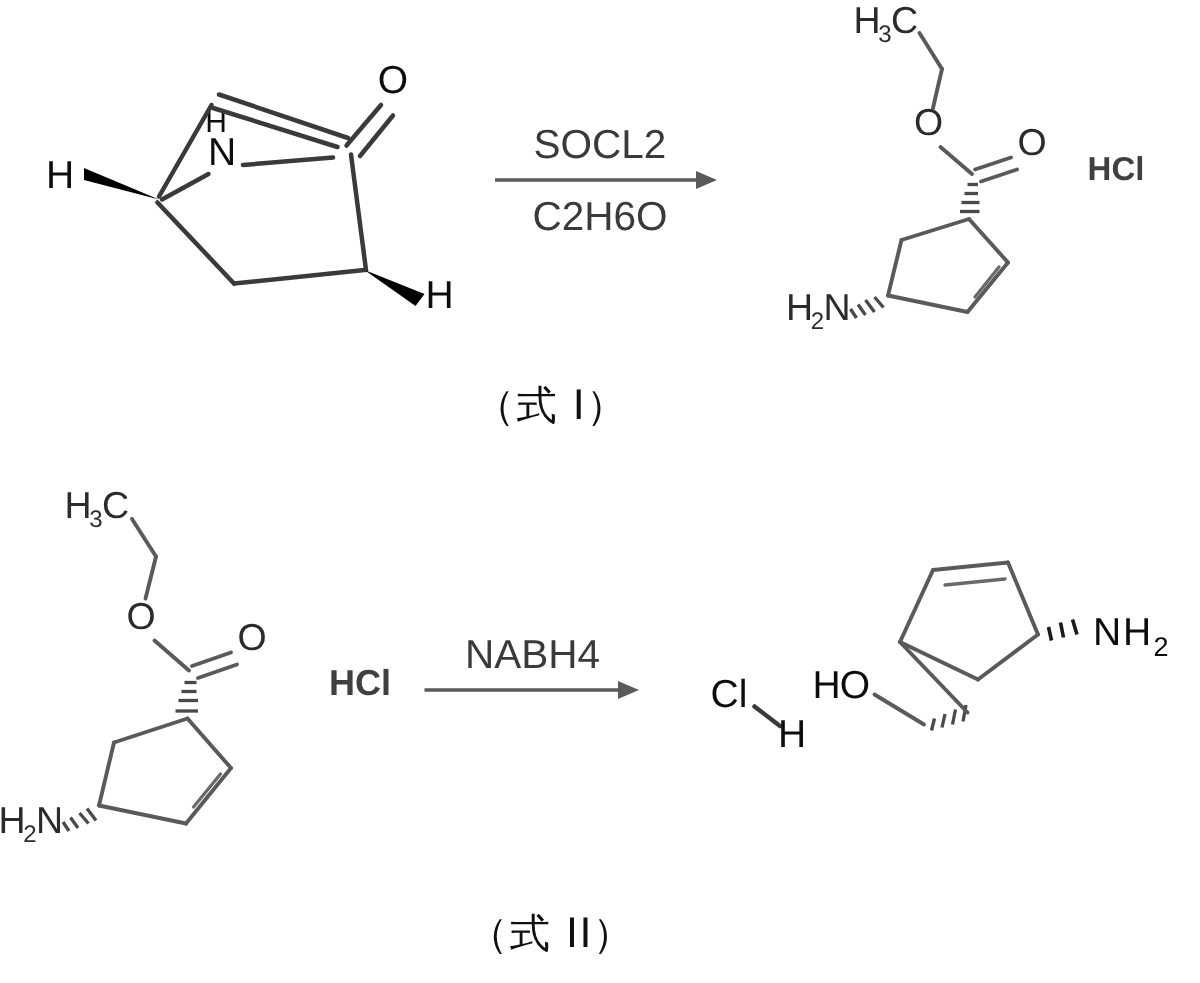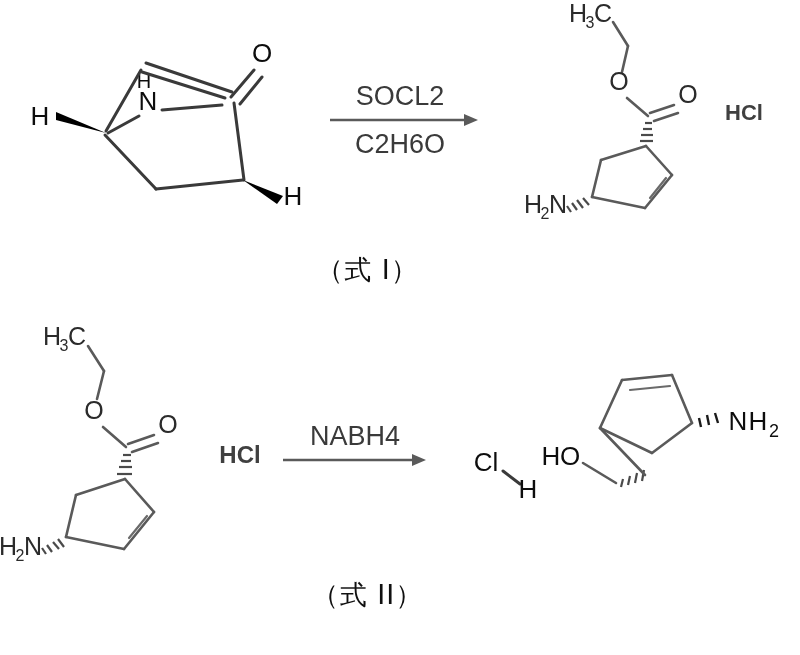--- a/index.html
+++ b/index.html
@@ -25,21 +25,21 @@
   .caption {
     position: absolute;
     width: 735px;
     text-align: center;
     font-family: "DejaVu Sans", "Liberation Serif", serif;
     font-size: 27px;
     color: #101010;
     letter-spacing: 1px;
   }
   #caption-1 { top: 252px; }
-  #caption-2 { top: 577px; }
+  #caption-2 { top: 604px; }
 
   svg { display: block; }
   .bond {
     stroke: #5a5a5a;
     stroke-width: 2.6;
     fill: none;
     stroke-linecap: round;
   }
   .bond-dark {
     stroke: #3a3a3a;

